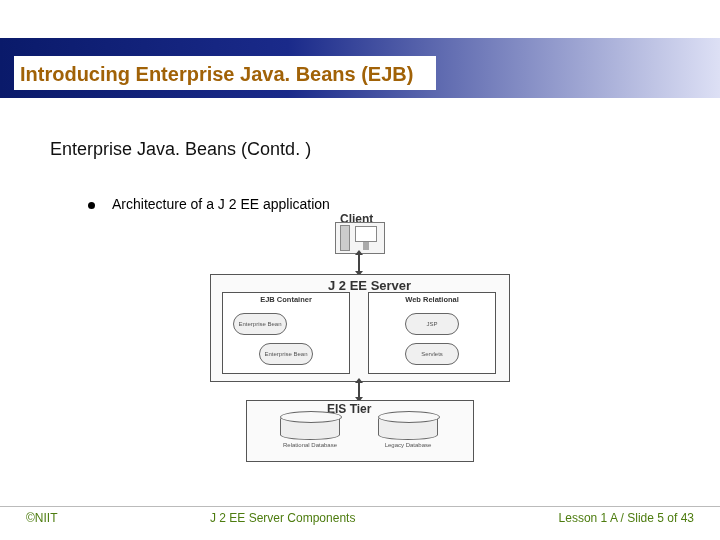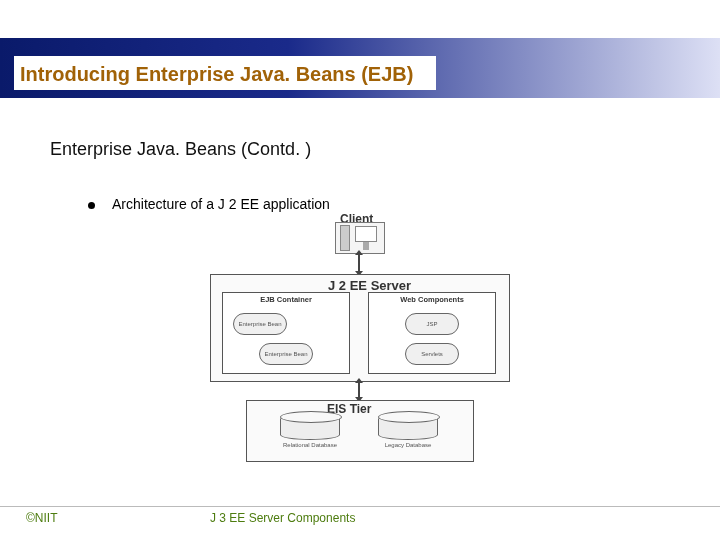--- a/index.html
+++ b/index.html
@@ -293,21 +293,21 @@
   <div class="server-box"></div>
   <div class="server-label">J 2 EE Server</div>
 
   <div class="container ejb-c">
     <div class="container-label">EJB Container</div>
     <div class="pill" style="top:20px; left:10px;">Enterprise Bean</div>
     <div class="pill" style="top:50px; left:36px;">Enterprise Bean</div>
   </div>
 
   <div class="container web-c">
-    <div class="container-label">Web Components</div>
+    <div class="container-label">Web Relational</div>
     <div class="pill" style="top:20px; left:36px;">JSP</div>
     <div class="pill" style="top:50px; left:36px;">Servlets</div>
   </div>
 
   <div class="arrow-v2"></div>
 
   <div class="eis-box"></div>
   <div class="eis-label">EIS Tier</div>
 
   <div class="db db1">
@@ -315,14 +315,15 @@
     <div class="db-label">Relational Database</div>
   </div>
   <div class="db db2">
     <div class="cyl"></div>
     <div class="db-label">Legacy Database</div>
   </div>
 </div>
 
 <div class="footer">
   <div class="f-left">©NIIT</div>
-  <div class="f-mid">J 3 EE Server Components</div>
+  <div class="f-mid">J 2 EE Server Components</div>
+  <div class="f-right">Lesson 1 A / Slide 5 of 43</div>
 </div>
 
 </body></html>

